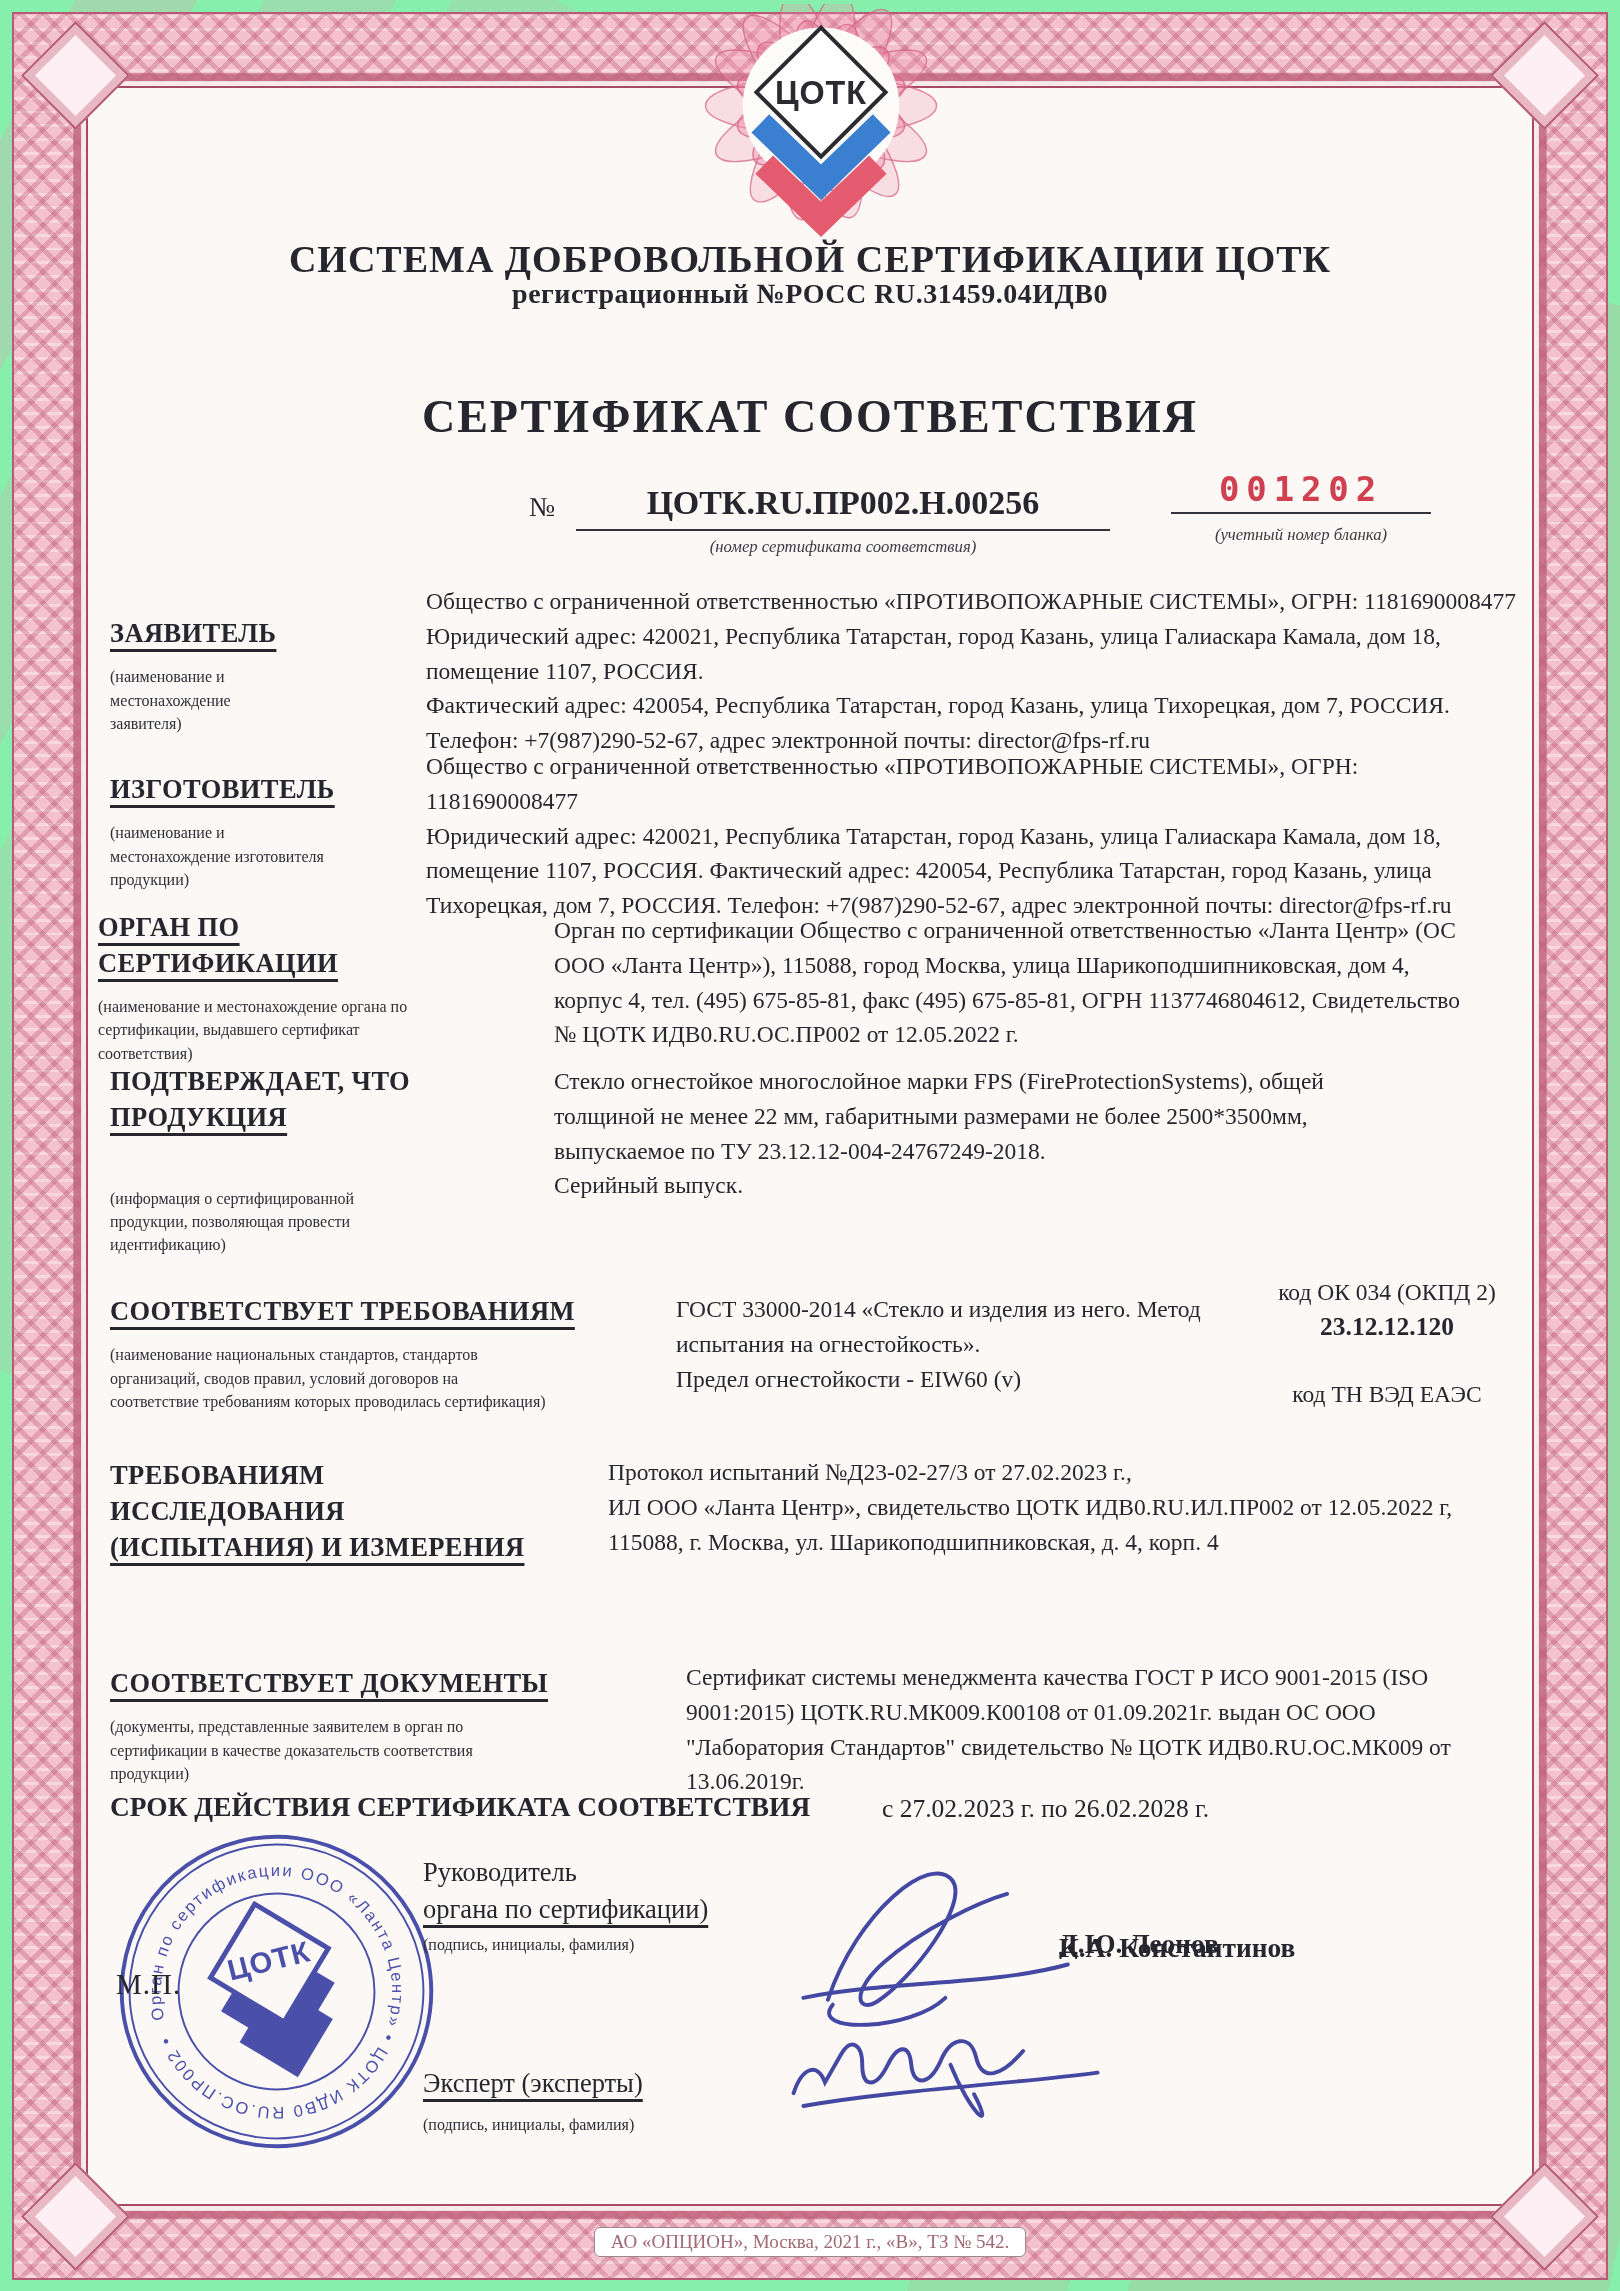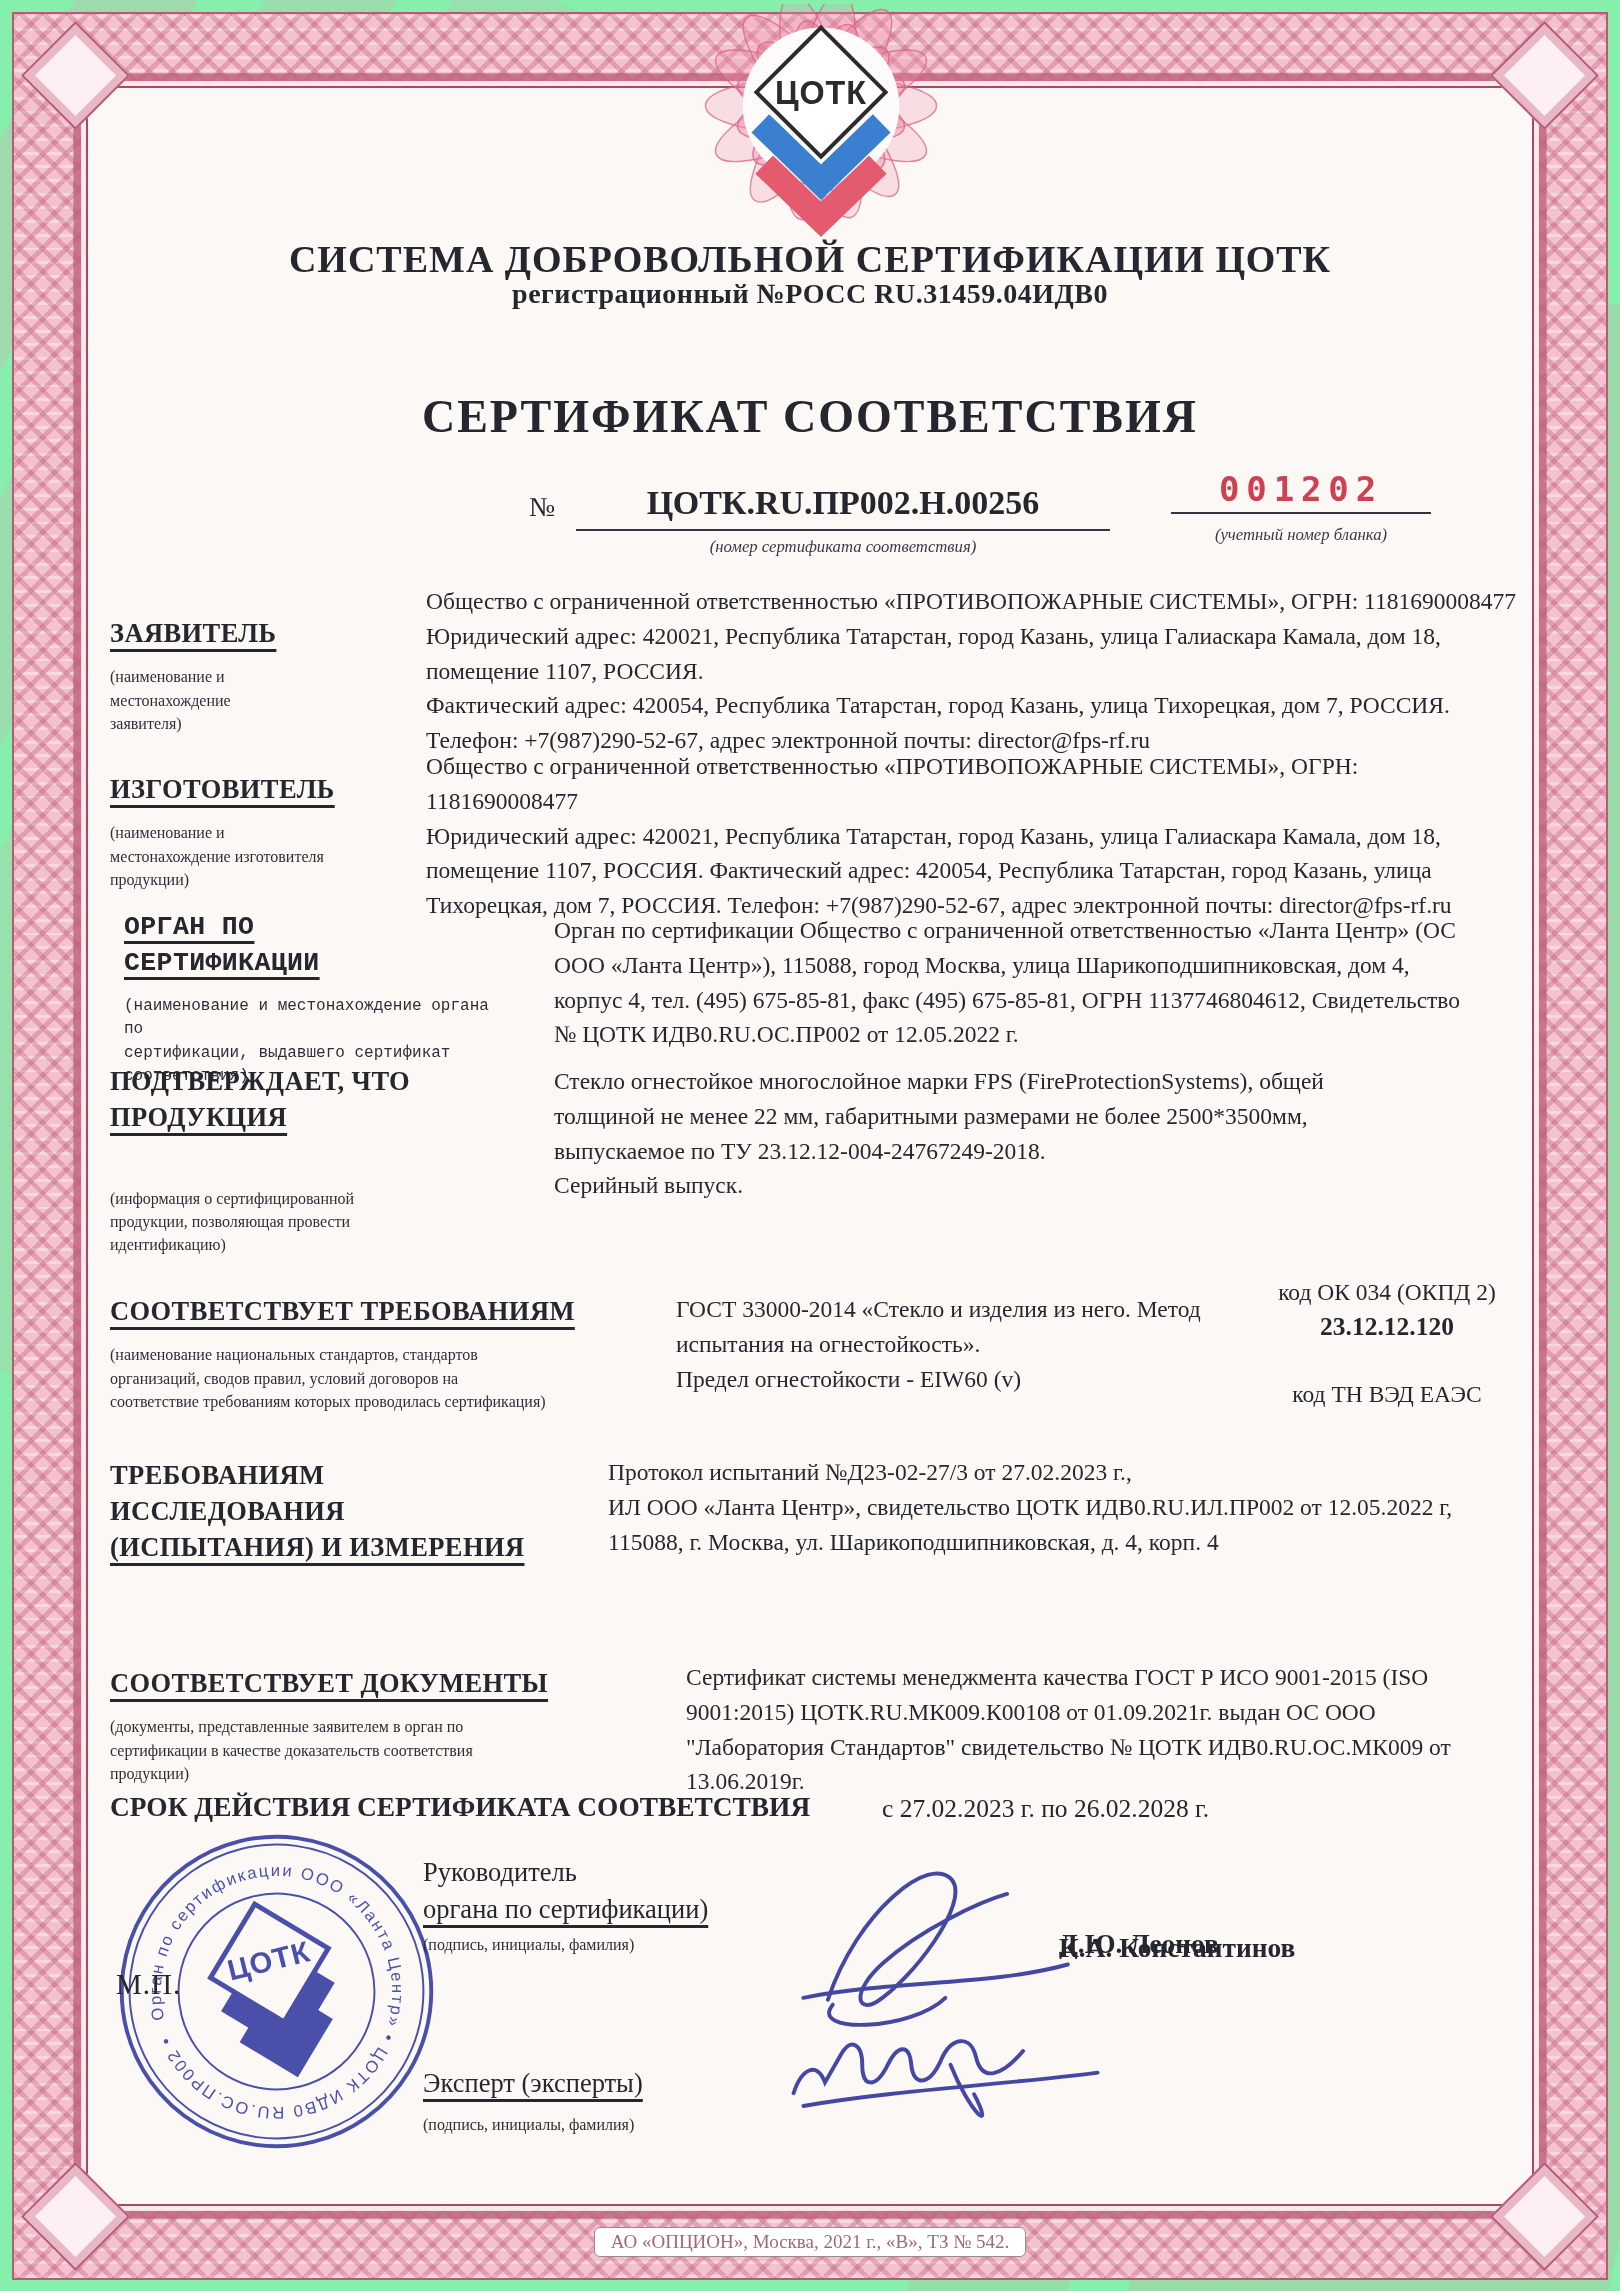--- a/index.html
+++ b/index.html
@@ -140,21 +140,21 @@
     <div class="sec-cap">(наименование и
 местонахождение изготовителя
 продукции)</div>
   </div>
   <div class="abs sec-content" style="left:426px;top:749px;width:1093px;">Общество с ограниченной ответственностью «ПРОТИВОПОЖАРНЫЕ СИСТЕМЫ», ОГРН:
 1181690008477
 Юридический адрес: 420021, Республика Татарстан, город Казань, улица Галиаскара Камала, дом 18,
 помещение 1107, РОССИЯ. Фактический адрес: 420054, Республика Татарстан, город Казань, улица
 Тихорецкая, дом 7, РОССИЯ. Телефон: +7(987)290-52-67, адрес электронной почты: director@fps-rf.ru</div>
 
-  <div class="abs" style="left:124px;top:910px;width:372px;font-family:Liberation Mono, monospace;">
+  <div class="abs" style="left:98px;top:910px;width:372px;">
     <div class="sec-label u">ОРГАН ПО
 СЕРТИФИКАЦИИ</div>
     <div class="sec-cap">(наименование и местонахождение органа по
 сертификации, выдавшего сертификат
 соответствия)</div>
   </div>
   <div class="abs sec-content" style="left:554px;top:913px;width:980px;">Орган по сертификации Общество с ограниченной ответственностью «Ланта Центр» (ОС
 ООО «Ланта Центр»), 115088, город Москва, улица Шарикоподшипниковская, дом 4,
 корпус 4, тел. (495) 675-85-81, факс (495) 675-85-81, ОГРН 1137746804612, Свидетельство
 № ЦОТК ИДВ0.RU.ОС.ПР002 от 12.05.2022 г.</div>

